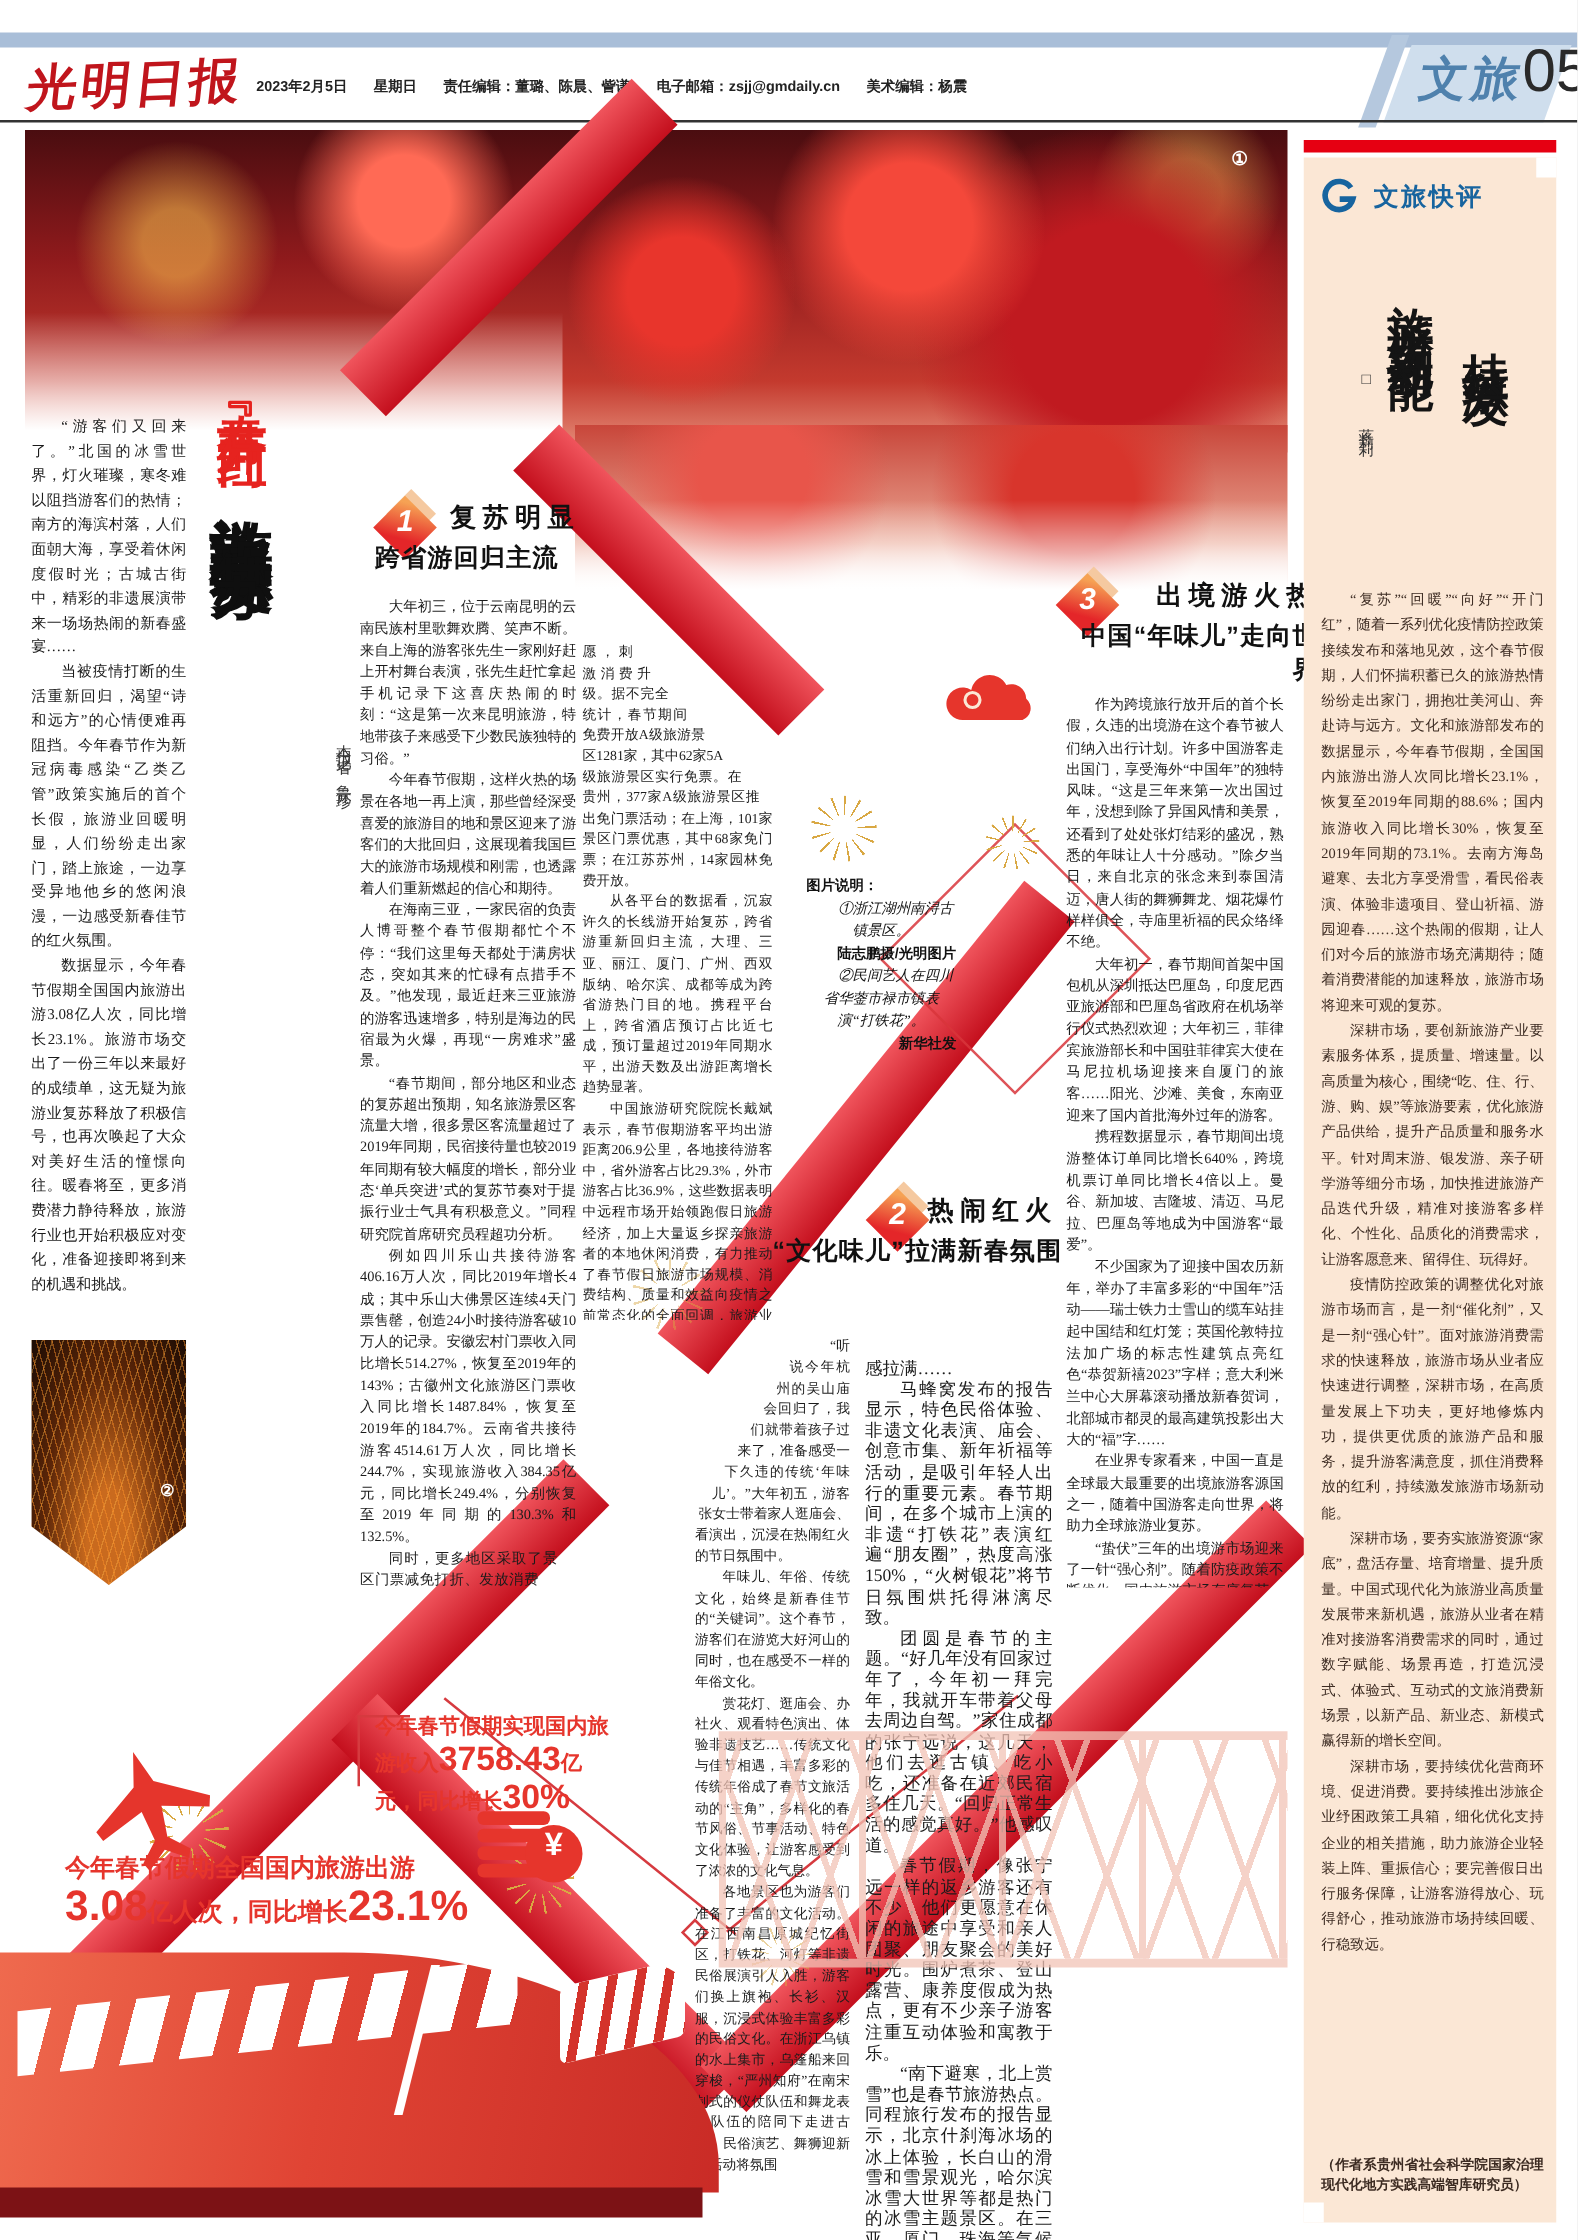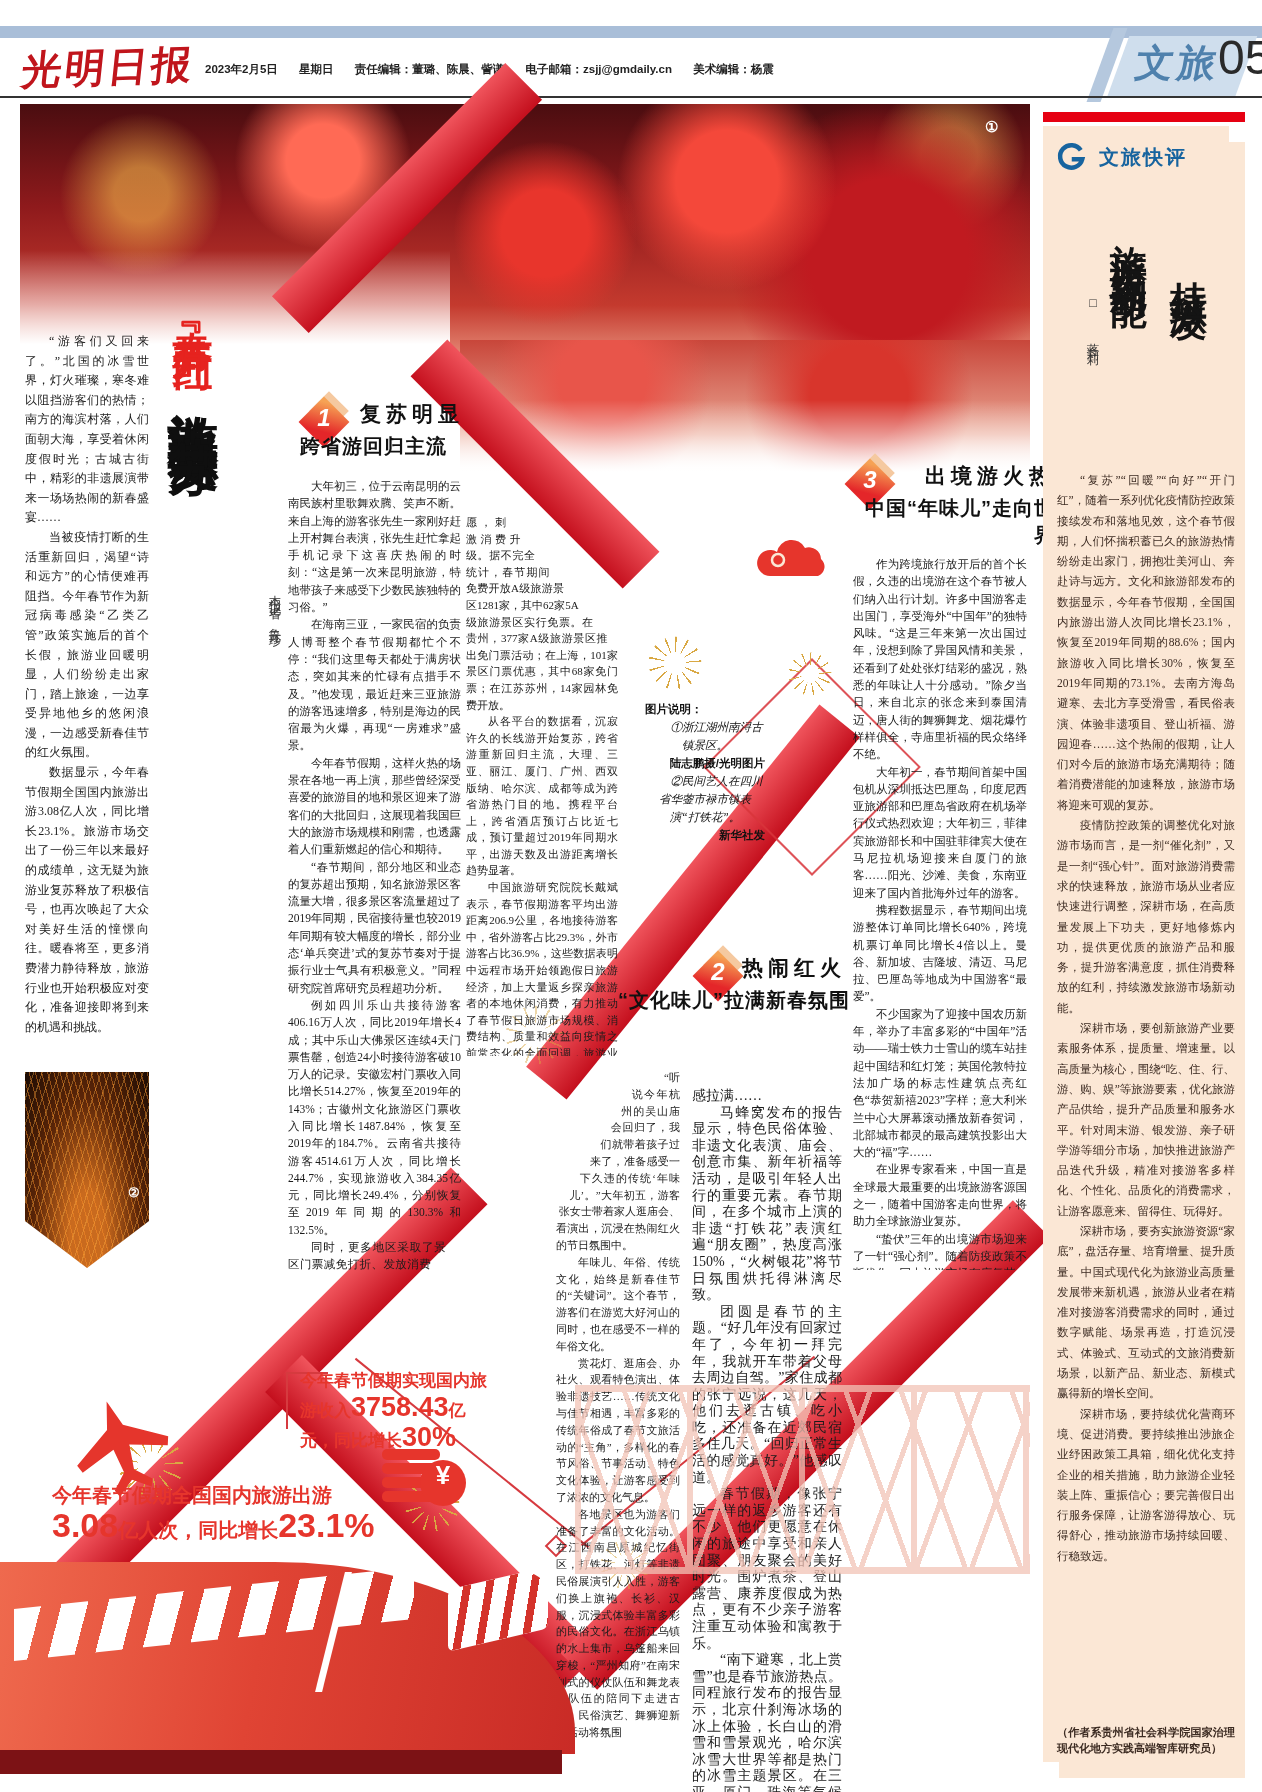--- a/index.html
+++ b/index.html
@@ -228,22 +228,22 @@
       <i class="b2"></i>
       <b>1</b>
   </div>
   <div class="shead" id="sec1-head">
     <div class="l1">复苏明显</div>
     <div class="l2">跨省游回归主流</div>
   </div>
   <div class="col" id="sec1-colA">
     <div>
         <p>大年初三，位于云南昆明的云南民族村里歌舞欢腾、笑声不断。来自上海的游客张先生一家刚好赶上开村舞台表演，张先生赶忙拿起手机记录下这喜庆热闹的时刻：“这是第一次来昆明旅游，特地带孩子来感受下少数民族独特的习俗。”</p>
+        <p>今年春节假期，这样火热的场景在各地一再上演，那些曾经深受喜爱的旅游目的地和景区迎来了游客们的大批回归，这展现着我国巨大的旅游市场规模和刚需，也透露着人们重新燃起的信心和期待。</p>
         <p>在海南三亚，一家民宿的负责人博哥整个春节假期都忙个不停：“我们这里每天都处于满房状态，突如其来的忙碌有点措手不及。”他发现，最近赶来三亚旅游的游客迅速增多，特别是海边的民宿最为火爆，再现“一房难求”盛景。</p>
-        <p>今年春节假期，这样火热的场景在各地一再上演，那些曾经深受喜爱的旅游目的地和景区迎来了游客们的大批回归，这展现着我国巨大的旅游市场规模和刚需，也透露着人们重新燃起的信心和期待。</p>
         <p>“春节期间，部分地区和业态的复苏超出预期，知名旅游景区客流量大增，很多景区客流量超过了2019年同期，民宿接待量也较2019年同期有较大幅度的增长，部分业态‘单兵突进’式的复苏节奏对于提振行业士气具有积极意义。”同程研究院首席研究员程超功分析。</p>
         <p>例如四川乐山共接待游客406.16万人次，同比2019年增长4成；其中乐山大佛景区连续4天门票售罄，创造24小时接待游客破10万人的记录。安徽宏村门票收入同比增长514.27%，恢复至2019年的143%；古徽州文化旅游区门票收入同比增长1487.84%，恢复至2019年的184.7%。云南省共接待游客4514.61万人次，同比增长244.7%，实现旅游收入384.35亿元，同比增长249.4%，分别恢复至2019年同期的130.3%和132.5%。</p>
       </div>
     <div class="stairBR"></div>
     <p>同时，更多地区采取了景区门票减免打折、发放消费券等措施，进一步激发出游意</p>
   </div>
   <div class="col cont" id="sec1-colB">
     <div class="stairR"></div>
     <div class="cont">
         <p>愿，刺激消费升级。据不完全统计，春节期间免费开放A级旅游景区1281家，其中62家5A级旅游景区实行免票。在贵州，377家A级旅游景区推出免门票活动；在上海，101家景区门票优惠，其中68家免门票；在江苏苏州，14家园林免费开放。</p>
@@ -343,20 +343,20 @@
     <svg width="30" height="30" viewBox="0 0 40 40">
       <path d="M33 11 A15 15 0 1 0 35 23 L21 23" fill="none" stroke="#17649f" stroke-width="6"></path>
     </svg>
     <span>文旅快评</span>
   </div>
   <div class="sb-vt" id="sb-title-r">持续激发</div>
   <div class="sb-vt" id="sb-title-l">旅游市场新动能</div>
   <div id="sb-author">□　蒋莉莉</div>
   <div class="col" id="sb-body">
       <p>“复苏”“回暖”“向好”“开门红”，随着一系列优化疫情防控政策接续发布和落地见效，这个春节假期，人们怀揣积蓄已久的旅游热情纷纷走出家门，拥抱壮美河山、奔赴诗与远方。文化和旅游部发布的数据显示，今年春节假期，全国国内旅游出游人次同比增长23.1%，恢复至2019年同期的88.6%；国内旅游收入同比增长30%，恢复至2019年同期的73.1%。去南方海岛避寒、去北方享受滑雪，看民俗表演、体验非遗项目、登山祈福、游园迎春……这个热闹的假期，让人们对今后的旅游市场充满期待；随着消费潜能的加速释放，旅游市场将迎来可观的复苏。</p>
+      <p>深耕市场，要创新旅游产业要素服务体系，提质量、增速量。以高质量为核心，围绕“吃、住、行、游、购、娱”等旅游要素，优化旅游产品供给，提升产品质量和服务水平。针对周末游、银发游、亲子研学游等细分市场，加快推进旅游产品迭代升级，精准对接游客多样化、个性化、品质化的消费需求，让游客愿意来、留得住、玩得好。</p>
       <p>疫情防控政策的调整优化对旅游市场而言，是一剂“催化剂”，又是一剂“强心针”。面对旅游消费需求的快速释放，旅游市场从业者应快速进行调整，深耕市场，在高质量发展上下功夫，更好地修炼内功，提供更优质的旅游产品和服务，提升游客满意度，抓住消费释放的红利，持续激发旅游市场新动能。</p>
-      <p>深耕市场，要创新旅游产业要素服务体系，提质量、增速量。以高质量为核心，围绕“吃、住、行、游、购、娱”等旅游要素，优化旅游产品供给，提升产品质量和服务水平。针对周末游、银发游、亲子研学游等细分市场，加快推进旅游产品迭代升级，精准对接游客多样化、个性化、品质化的消费需求，让游客愿意来、留得住、玩得好。</p>
       <p>深耕市场，要夯实旅游资源“家底”，盘活存量、培育增量、提升质量。中国式现代化为旅游业高质量发展带来新机遇，旅游从业者在精准对接游客消费需求的同时，通过数字赋能、场景再造，打造沉浸式、体验式、互动式的文旅消费新场景，以新产品、新业态、新模式赢得新的增长空间。</p>
       <p>深耕市场，要持续优化营商环境、促进消费。要持续推出涉旅企业纾困政策工具箱，细化优化支持企业的相关措施，助力旅游企业轻装上阵、重振信心；要完善假日出行服务保障，让游客游得放心、玩得舒心，推动旅游市场持续回暖、行稳致远。</p>
     </div>
   <div class="attrib">（作者系贵州省社会科学院国家治理现代化地方实践高端智库研究员）</div>
 
 </div>
 
 </body></html>

